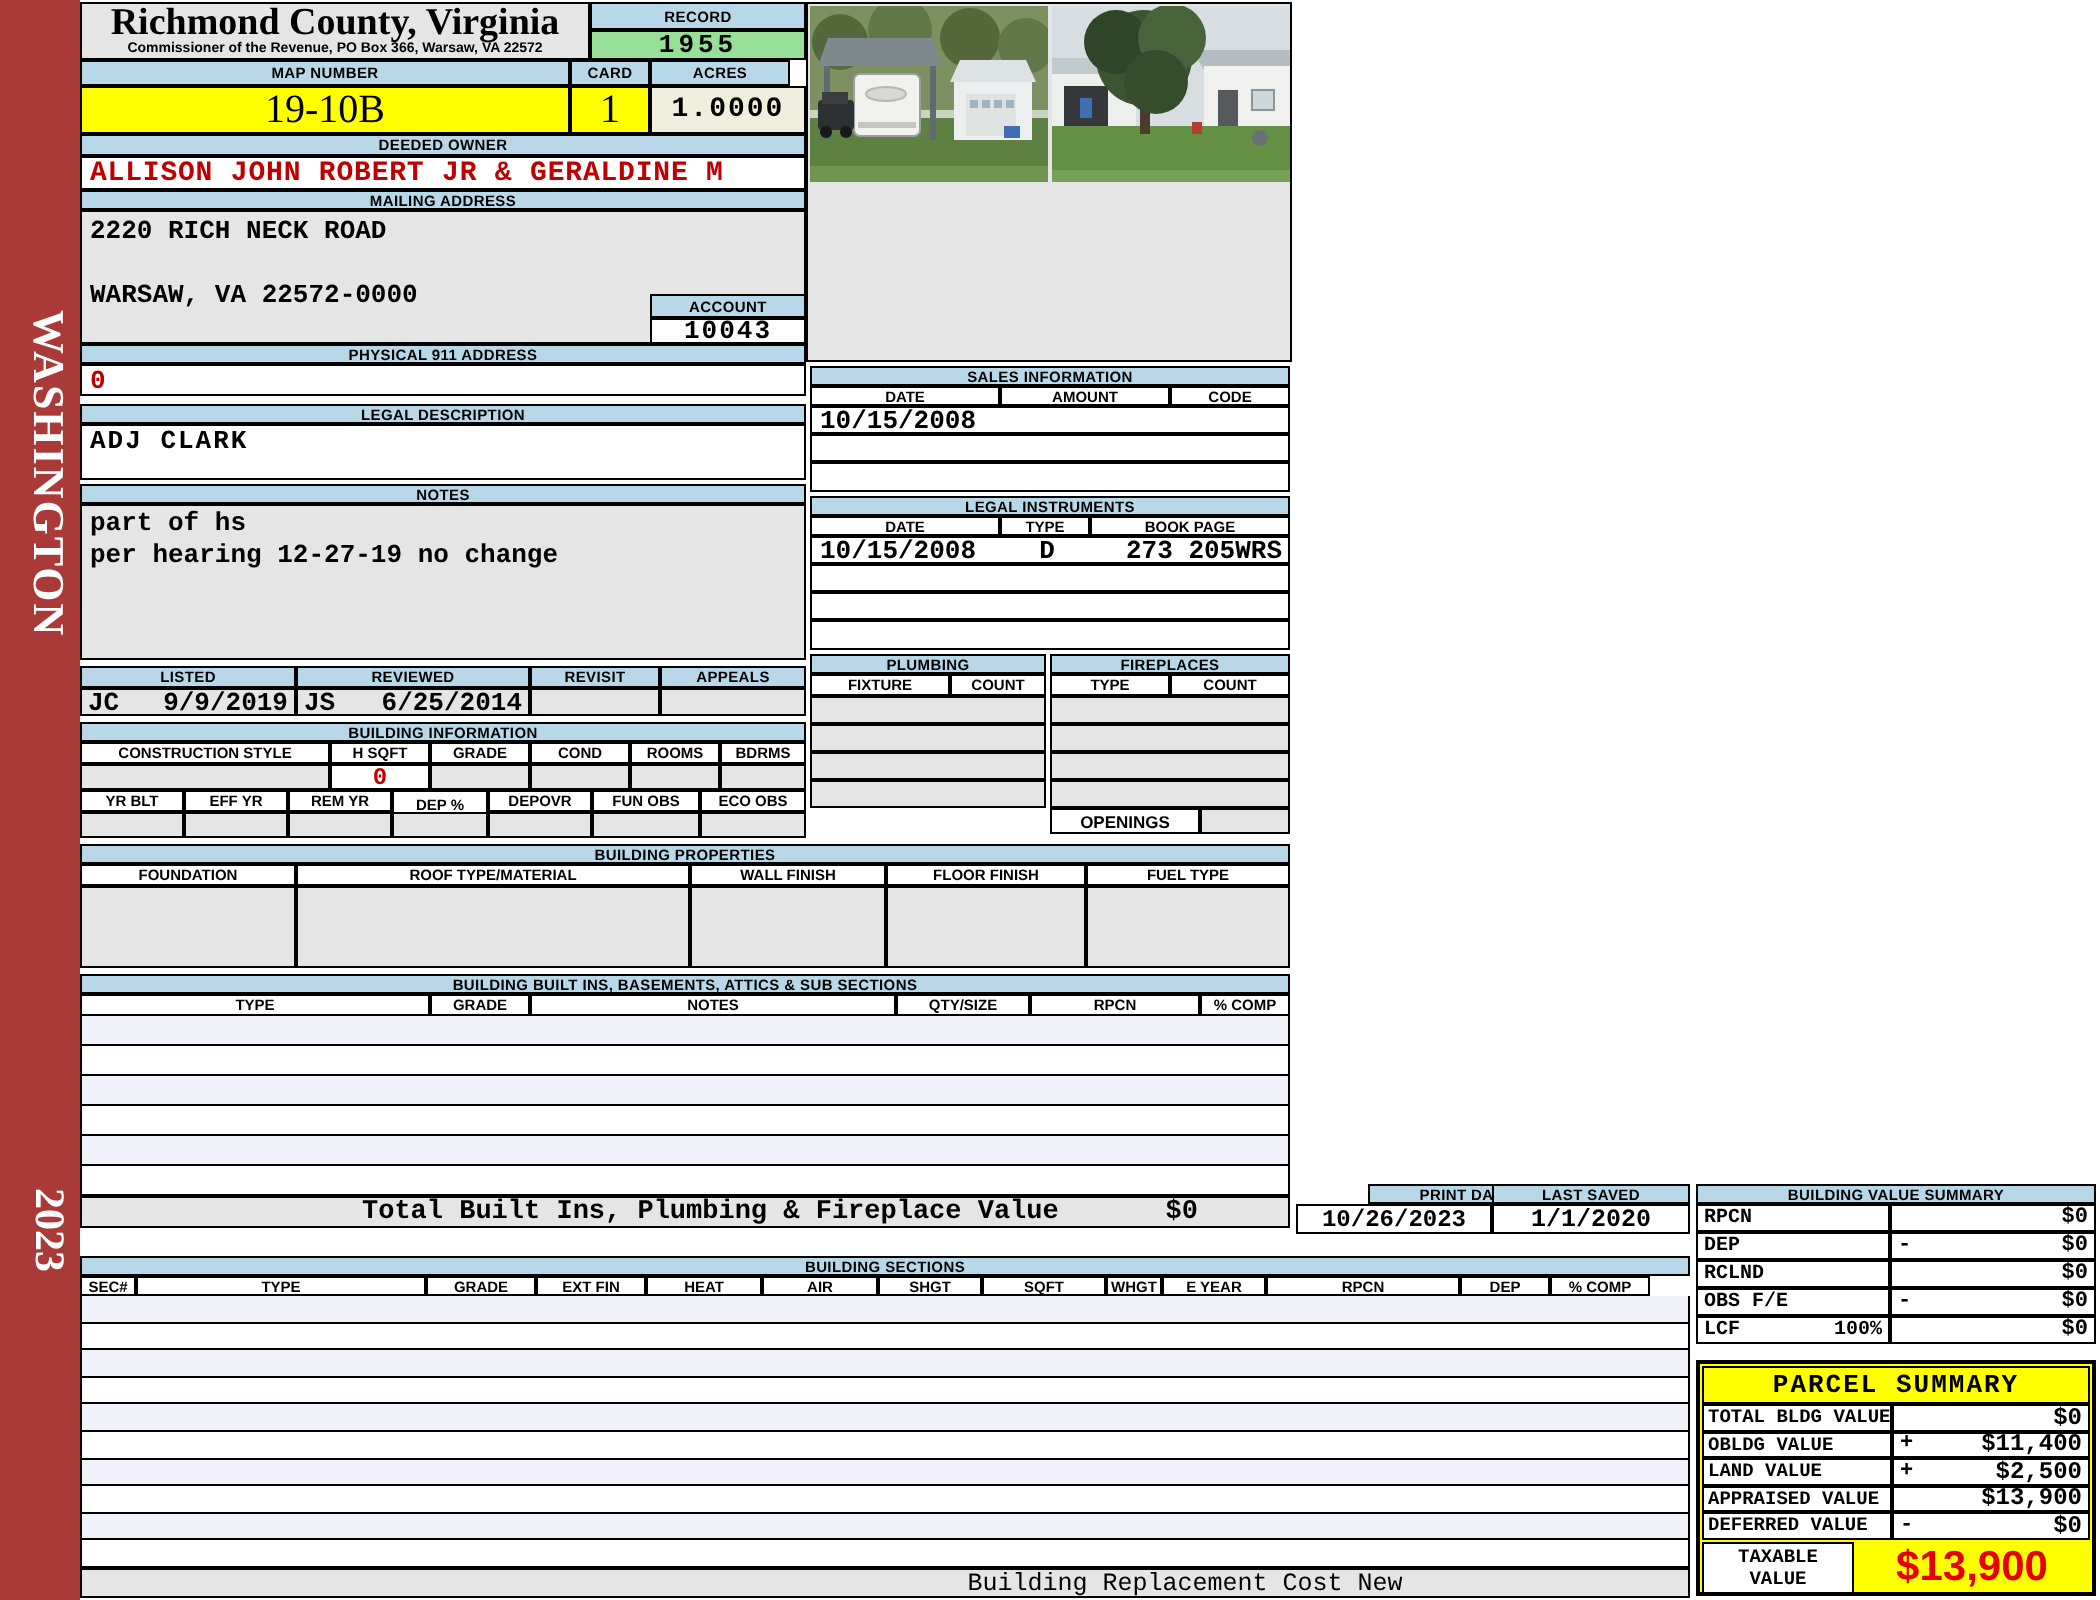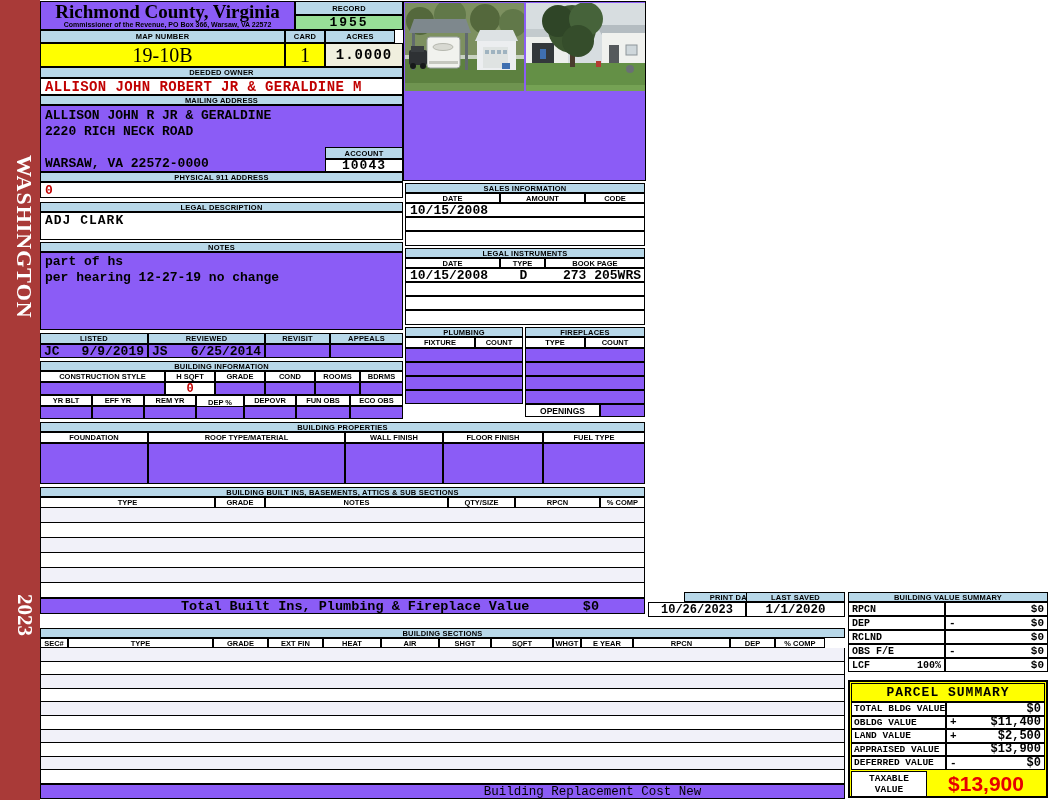--- a/index.html
+++ b/index.html
@@ -1,21 +1,21 @@
 <!DOCTYPE html>
 <html><head>
 <meta charset="utf-8">
 <style>
 *{margin:0;padding:0;box-sizing:border-box}
 html,body{width:1050px;height:800px}
 body{position:relative;background:#fff;font-family:"Liberation Sans",sans-serif;overflow:hidden}
 .a{position:absolute}
 .band{background:#B8D8E9;border:1px solid #000;font:bold 7.5px "Liberation Sans",sans-serif;display:flex;align-items:center;justify-content:center;letter-spacing:.2px;white-space:nowrap}
 .ch{background:#fff;border:1px solid #000;font:bold 7.5px "Liberation Sans",sans-serif;display:flex;align-items:center;justify-content:center;white-space:nowrap}
-.cell{background:#8b5cf6;border:1px solid #000}
+.cell{background:#e5e5e5;border:1px solid #000}
 .val{background:#fff;border:1px solid #000;font:700 13px "Liberation Mono",monospace;display:flex;align-items:center;padding:0 4px;white-space:nowrap}
 .red{color:#C00000}
 .center{justify-content:center}
 .sb{background:#A93A38}
 .vtext{writing-mode:vertical-rl;color:#fff;font-family:"Liberation Serif",serif;font-weight:700;text-align:center}
 .mailline{font:700 13px "Liberation Mono",monospace;line-height:16px;padding-left:4px;white-space:pre}
 .erow{border-bottom:1px solid #000;background:#fff}
 .erow.alt{background:#F1F1F9}
 .bi-rows .erow{height:15px}
 .bs-rows .erow{height:13.6px}
@@ -49,21 +49,20 @@
 <div class="a band" style="left:285px;top:30px;width:40px;height:13px">CARD</div>
 <div class="a band" style="left:325px;top:30px;width:70px;height:13px">ACRES</div>
 <div class="a cell" style="left:40px;top:43px;width:245px;height:24px;background:#FFFF00;font:500 20px 'Liberation Serif',serif;display:flex;align-items:center;justify-content:center">19-10B</div>
 <div class="a cell" style="left:285px;top:43px;width:40px;height:24px;background:#FFFF00;font:500 20px 'Liberation Serif',serif;display:flex;align-items:center;justify-content:center">1</div>
 <div class="a val center" style="left:325px;top:43px;width:78px;height:24px;background:#F0EFDE;font-size:14px;letter-spacing:1px">1.0000</div>
 
 <div class="a band" style="left:40px;top:67px;width:363px;height:11px">DEEDED OWNER</div>
 <div class="a val red" style="left:40px;top:78px;width:363px;height:17px;font-size:14px;letter-spacing:.4px">ALLISON JOHN ROBERT JR &amp; GERALDINE M</div>
 <div class="a band" style="left:40px;top:95px;width:363px;height:10px">MAILING ADDRESS</div>
 <div class="a cell" style="left:40px;top:105px;width:363px;height:67px;padding-top:2px">
-  <div class="mailline">ALLISON JOHN R JR &amp; GERALDINE</div>
   <div class="mailline">2220 RICH NECK ROAD</div>
   <div class="mailline">&nbsp;</div>
   <div class="mailline">WARSAW, VA 22572-0000</div>
 </div>
 <div class="a band" style="left:325px;top:147px;width:78px;height:12px">ACCOUNT</div>
 <div class="a val center" style="left:325px;top:159px;width:78px;height:13px;font-size:13px;letter-spacing:1px">10043</div>
 <div class="a band" style="left:40px;top:172px;width:363px;height:10px">PHYSICAL 911 ADDRESS</div>
 <div class="a val red" style="left:40px;top:182px;width:363px;height:16px">0</div>
 <div class="a band" style="left:40px;top:202px;width:363px;height:10px">LEGAL DESCRIPTION</div>
 <div class="a val" style="left:40px;top:212px;width:363px;height:28px;align-items:flex-start;letter-spacing:1px">ADJ CLARK</div>

